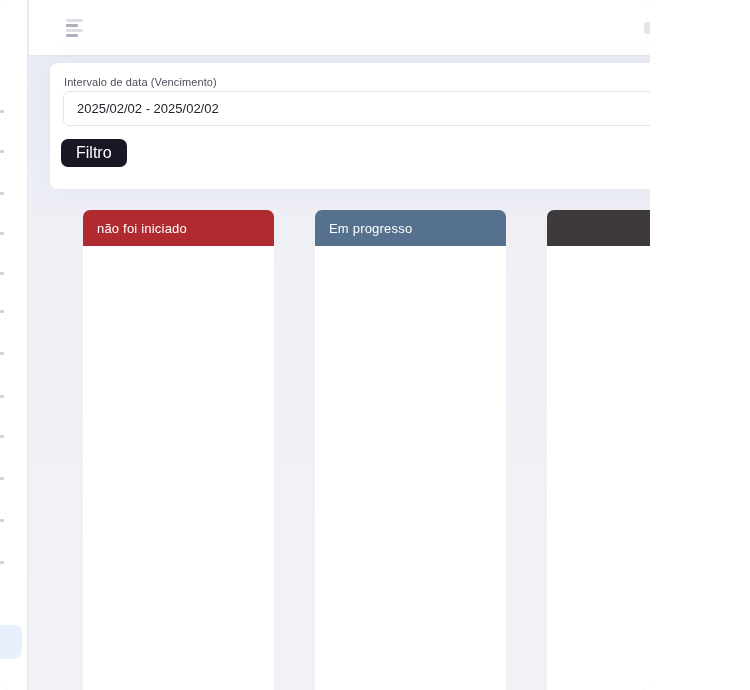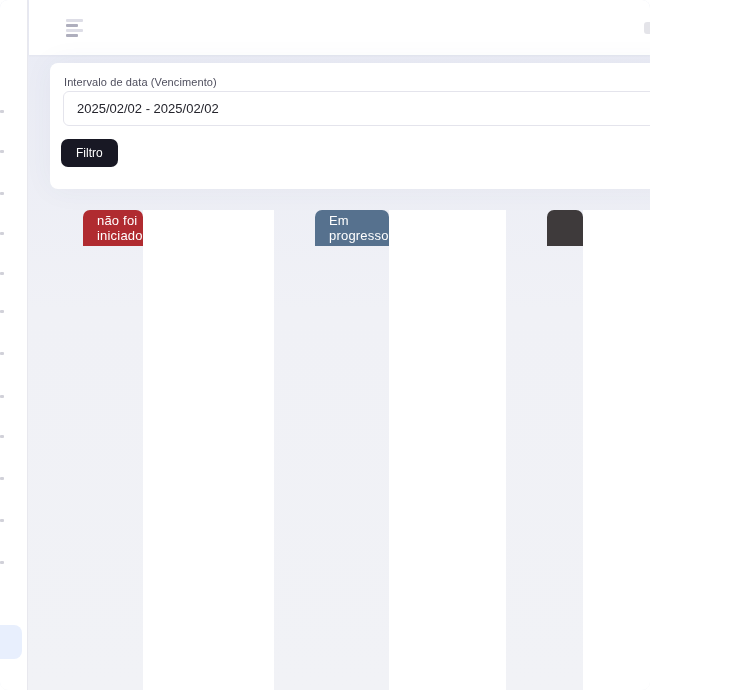--- a/index.html
+++ b/index.html
@@ -54,29 +54,29 @@
   .date-input{
     position:absolute;left:13px;top:28px;width:730px;height:35px;
     border:1px solid #e4e4ec;border-radius:6px;background:#fff;
     font-family:"Liberation Sans","DejaVu Sans",sans-serif;
     font-size:13px;color:#24242c;padding:0 0 0 13px;outline:none;
   }
   .filter-btn{
     position:absolute;left:11px;top:76px;height:28px;padding:0 15px;
     background:#181824;color:#ffffff;border:none;border-radius:7px;
     font-family:"Liberation Sans","DejaVu Sans",sans-serif;
-    font-size:12px;cursor:pointer;
+    font-size:16px;cursor:pointer;
   }
   
   .board{
     position:absolute;left:19px;top:210px;height:480px;
     display:flex;gap:6px;
   }
   .col{
-    width:226px;flex:0 0 226px;display:flex;padding-left:35px;
+    width:226px;flex:0 0 226px;display:flex;flex-direction:column;padding-left:35px;
   }
   .col-header{
     height:36px;border-radius:7px 7px 0 0;flex:0 0 36px;
     display:flex;align-items:center;padding-left:14px;
     color:#ffffff;font-size:13px;letter-spacing:.2px;
   }
   .col-body{
     flex:1 1 auto;background:#ffffff;
   }
 </style>

